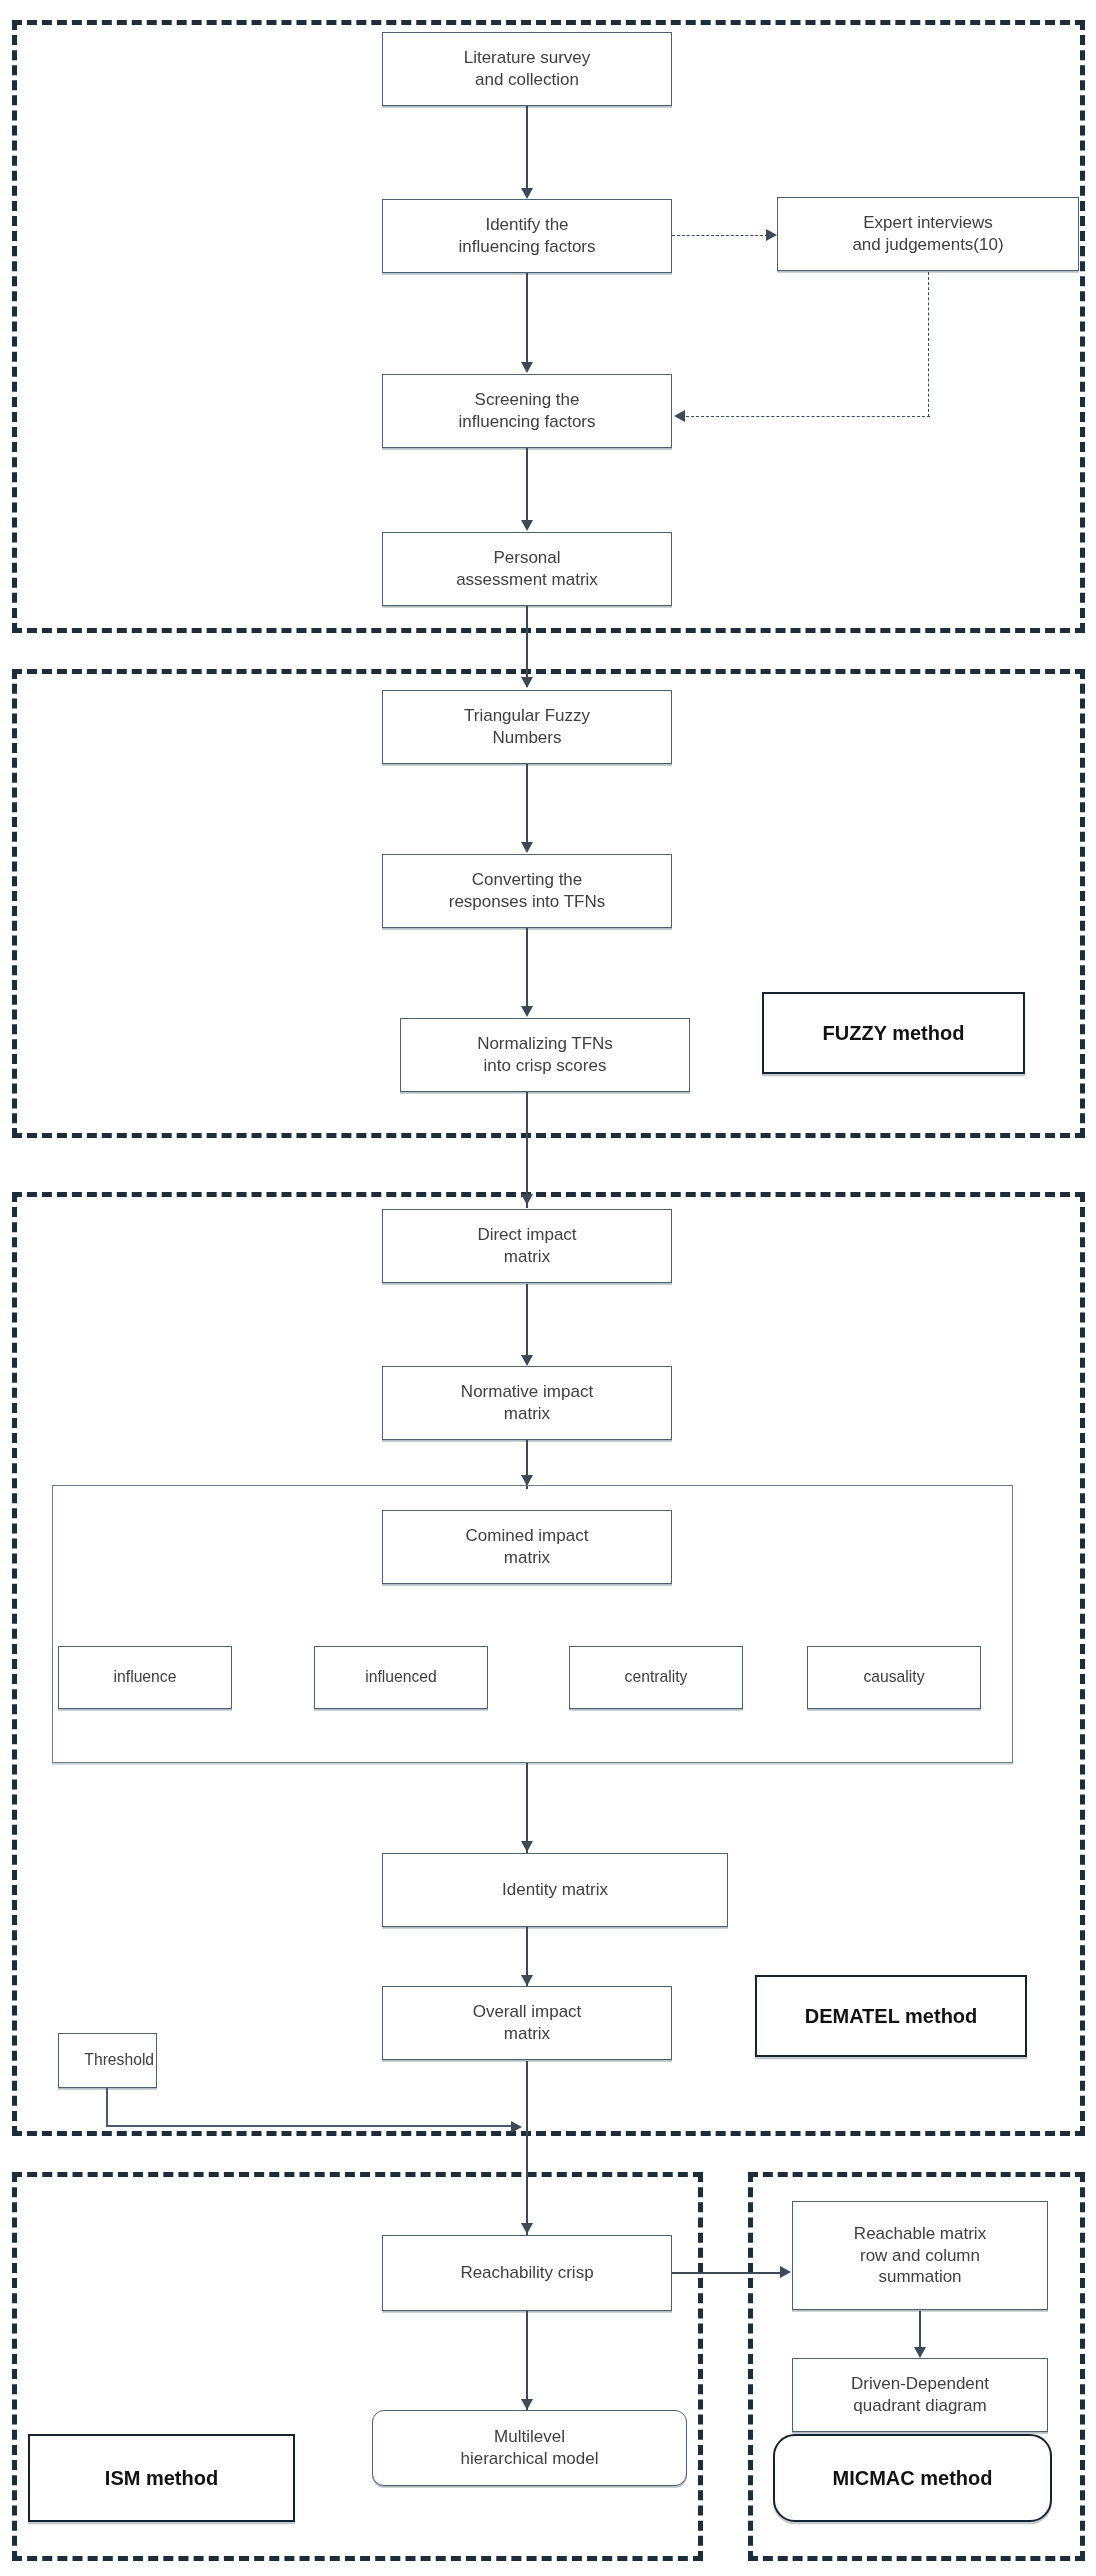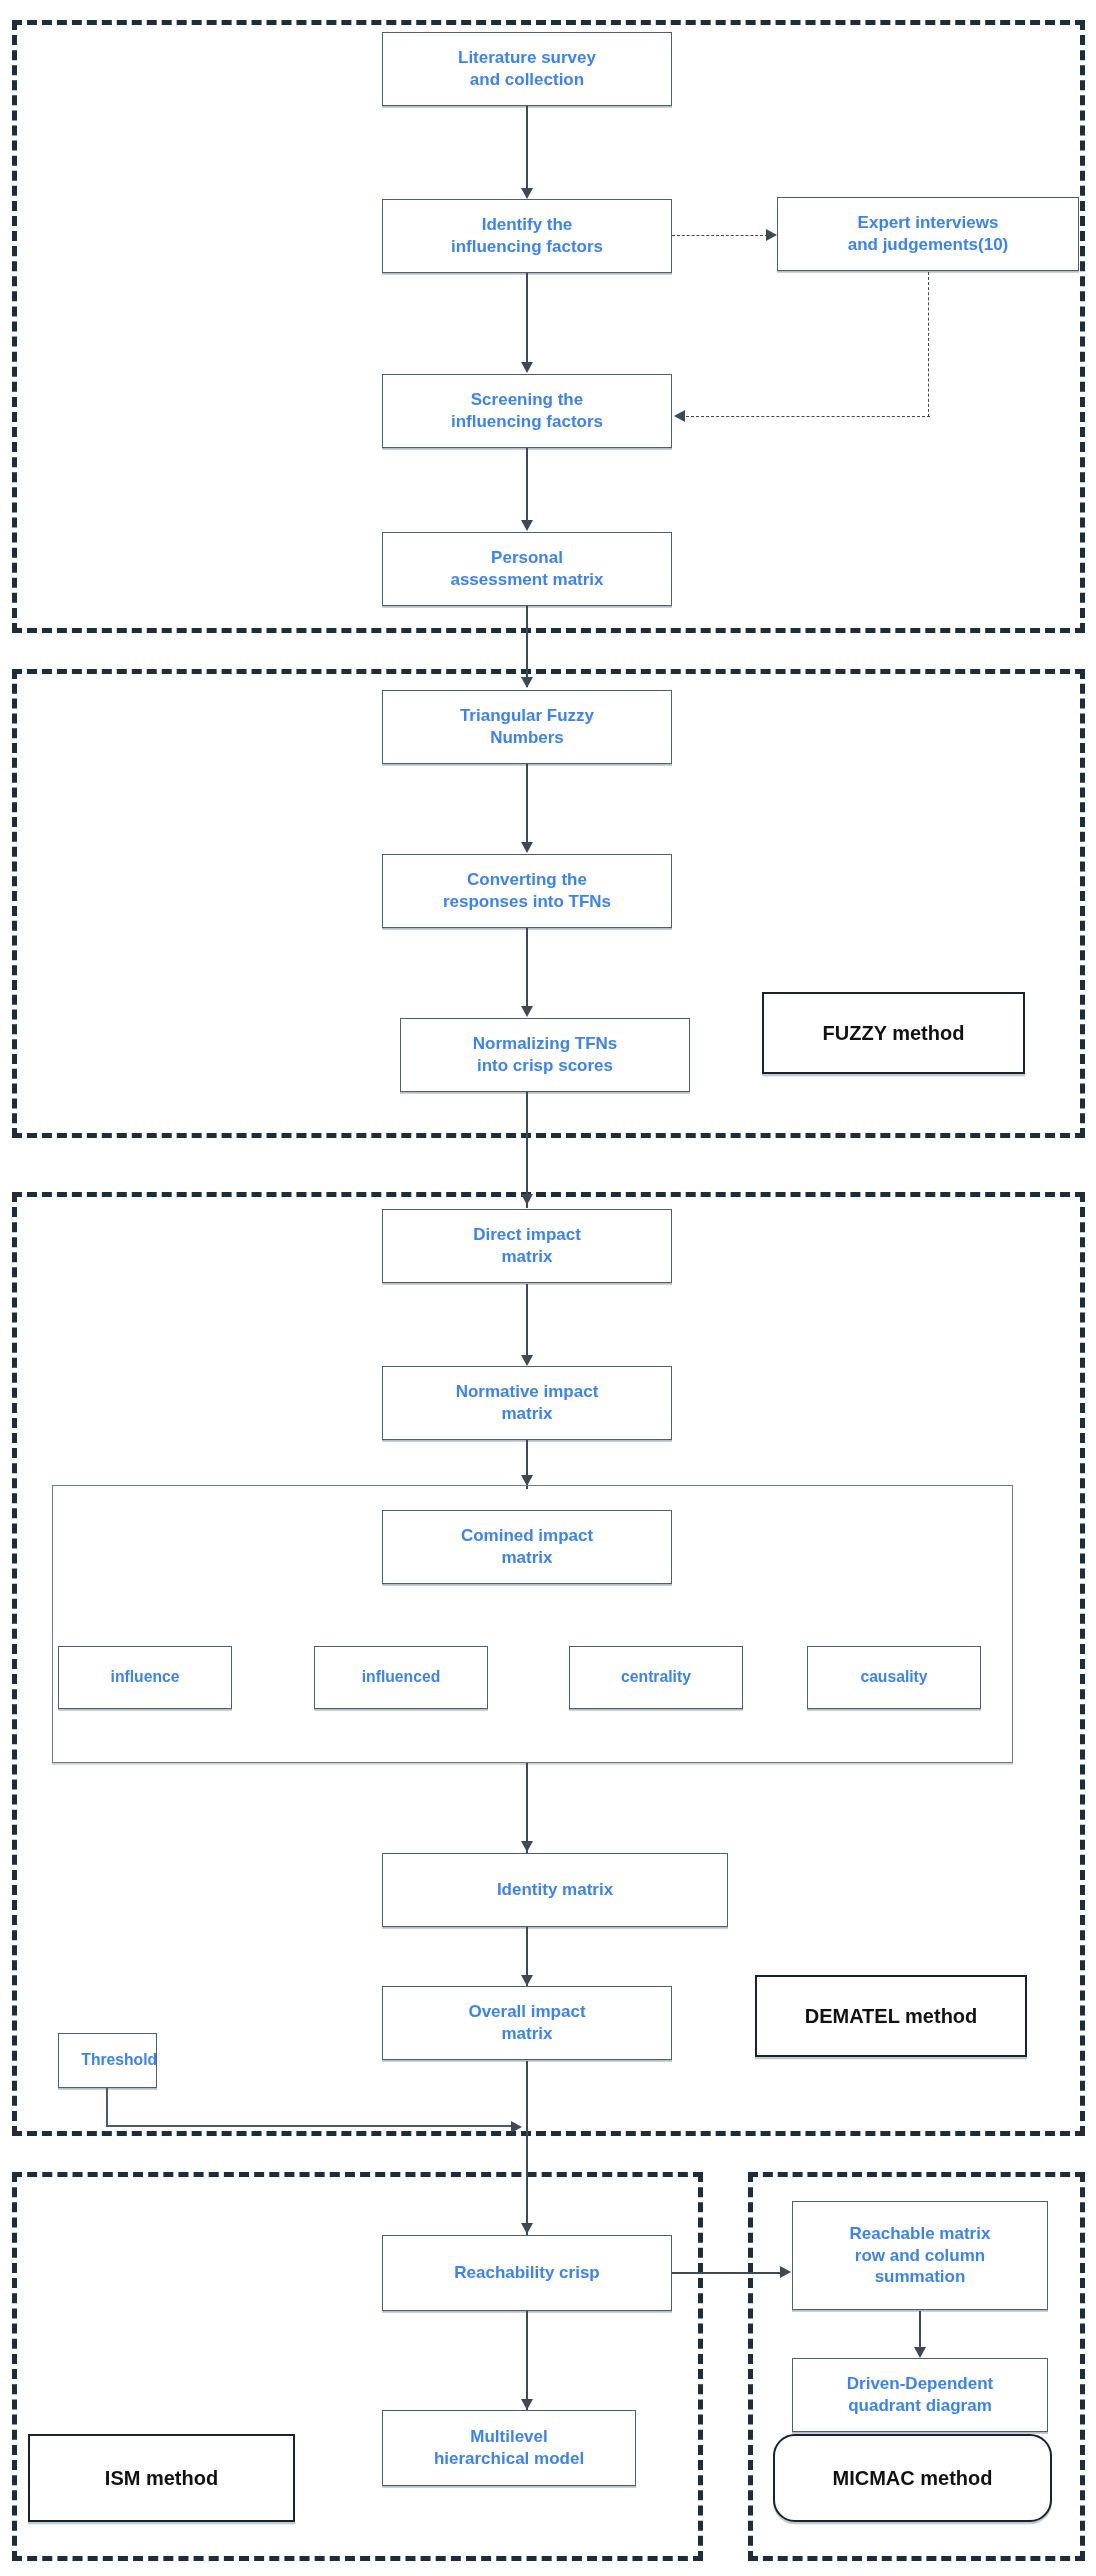--- a/index.html
+++ b/index.html
@@ -17,22 +17,22 @@
   
   .node{
     position:absolute;
     box-sizing:border-box;
     border:1.7px solid #4d6070;
     background:#ffffff;
     display:flex;
     align-items:center;
     justify-content:center;
     text-align:center;
-    color:#3b82f6;
-    font-weight:bold;
+    color:#404040;
+    font-weight:normal;
     line-height:1.28;
     padding:2.3px 4.6px;
     box-shadow:0 1.7px 0 rgba(120,135,148,.55);
   }
   .node .lbl{display:block;white-space:pre-line;}
 
   .node.main{font-size:17px;}
   .node.small{font-size:15.7px;}
 
   
@@ -245,21 +245,21 @@
   <div class="arrow-d" style="left:914px;top:2347px;"></div>
 
   <div class="node main" style="left:792px;top:2358px;width:256px;height:74px;">
     <span class="lbl">Driven-Dependent
 quadrant diagram</span>
   </div>
 
   <div class="vline" style="left:526px;top:2311px;width:1.7px;height:99px;"></div>
   <div class="arrow-d" style="left:521px;top:2399px;"></div>
 
-  <div class="node main" style="left:382px;top:2410px;width:254px;height:76px;">
+  <div class="node main" style="left:372px;top:2410px;width:315px;height:76px;border-radius:12px;">
     <span class="lbl">Multilevel
 hierarchical model</span>
   </div>
 
   <div class="legend" style="left:28px;top:2434px;width:267px;height:88px;">
     <span>ISM method</span>
   </div>
 
   <div class="legend" style="left:773px;top:2434px;width:279px;height:88px;border-radius:22px;">
     <span>MICMAC method</span>

